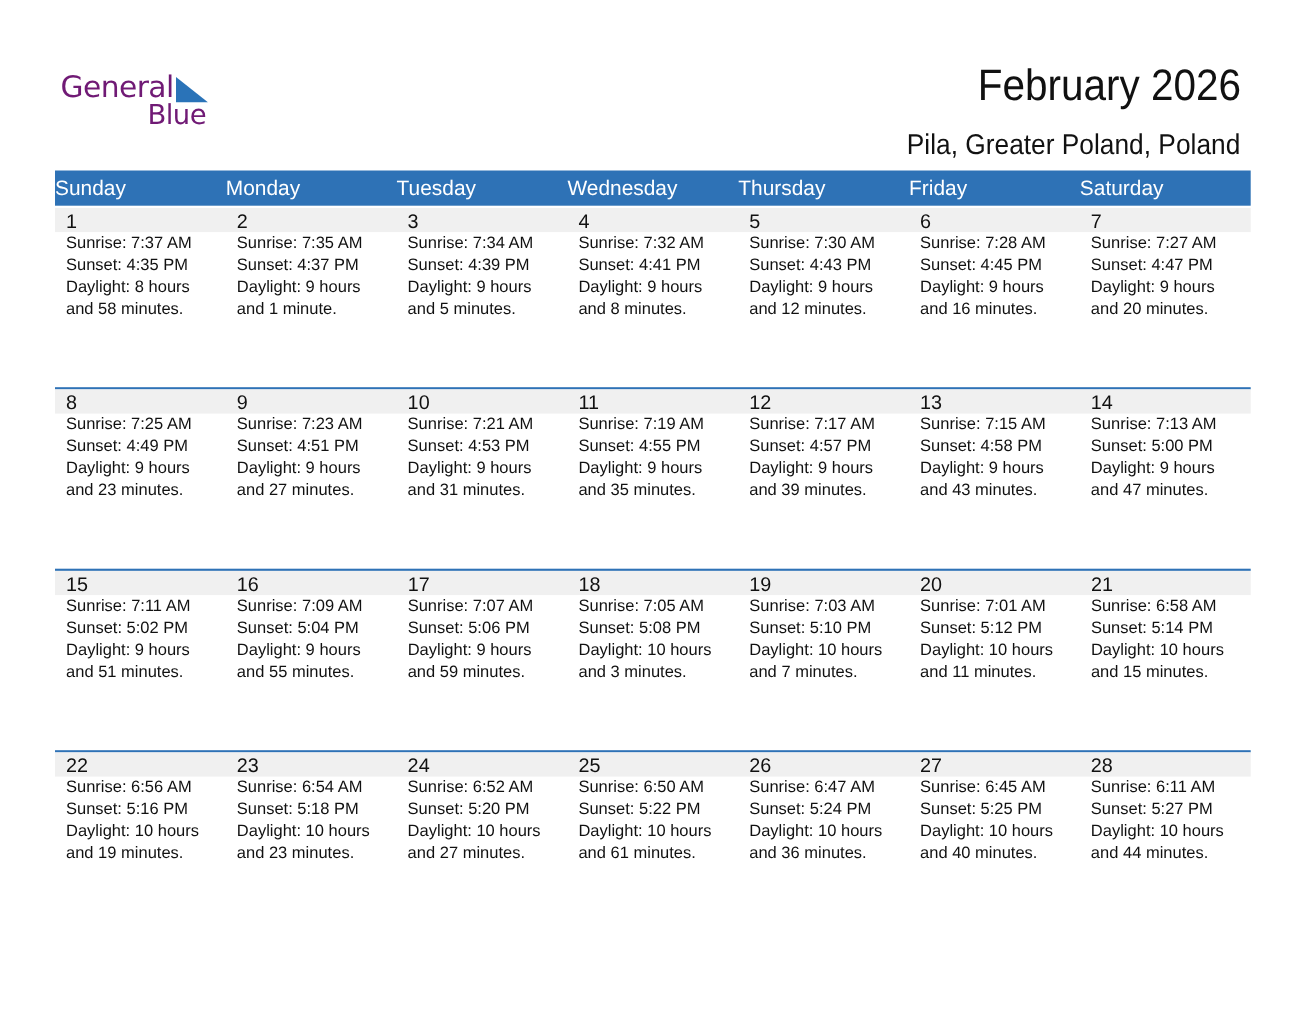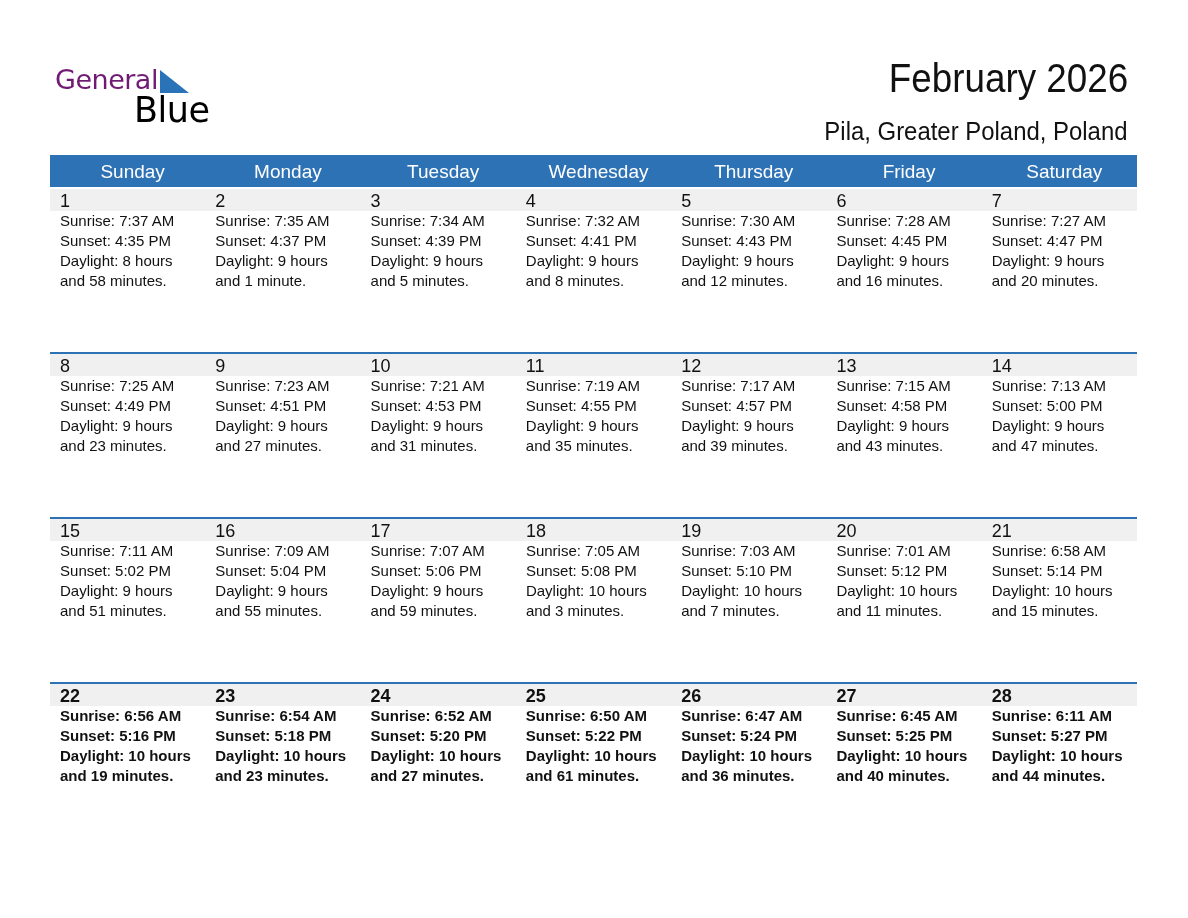--- a/index.html
+++ b/index.html
@@ -1,26 +1,26 @@
 <!DOCTYPE html>
 <html><head>
 <meta charset="utf-8">
 <style>
   html, body { margin:0; padding:0; background:#ffffff; }
   body { width:1188px; height:918px; position:relative; overflow:hidden;
          font-family:"Liberation Sans", "DejaVu Sans", sans-serif; color:#111; }
   .logo { position:absolute; left:55px; top:64px; width:150px; height:60px; }
   .logo .general { position:absolute; left:0; top:0; font-family:"DejaVu Sans", sans-serif; font-size:27px; color:#701a75; letter-spacing:-0.5px; }
-  .logo .blue { position:absolute; left:79px; top:26px; font-family:"DejaVu Sans", sans-serif; font-size:35px; color:#000000; letter-spacing:-0.5px; }
+  .logo .blue { position:absolute; left:79px; top:26px; font-family:"DejaVu Sans", sans-serif; font-size:25px; color:#701a75; letter-spacing:-0.5px; }
   .logo .tri { position:absolute; left:105px; top:6px; width:0; height:0;
                border-bottom:23px solid #2a73b8; border-right:29px solid transparent; }
   .title { position:absolute; right:60px; top:56px; font-size:40px; color:#111; transform:scaleX(0.92); transform-origin:right; }
   .subtitle { position:absolute; right:60px; top:116px; font-size:26px; color:#111; transform:scaleX(0.92); transform-origin:right; }
   .header { position:absolute; left:50px; top:155px; width:1087px; height:32px; background:#2e72b6; display:flex; }
-  .header .dh { width:155.3px; color:#fff; font-size:19px; line-height:34px; padding-left:10px; box-sizing:border-box;text-align:center; }
+  .header .dh { width:155.3px; color:#fff; font-size:19px; line-height:34px; box-sizing:border-box; }
   .week { position:absolute; left:50px; width:1087px; height:165px; }
   .week .topline { position:absolute; left:0; top:0; width:100%; height:2px; background:#2e72b6; }
   .week .datebar { position:absolute; left:0; top:2px; width:100%; height:22px; background:#f0f0f0; }
   .week .cells { position:absolute; left:0; top:0; width:100%; display:flex; }
   .cell { width:155.3px; padding-left:10px; box-sizing:border-box; }
   .cell .num { font-size:18px; height:24px; line-height:28px; color:#111; }
   .cell .line { font-size:15px; line-height:20px; height:20px; color:#111; white-space:nowrap; }
 </style>
 </head>
 <body>
@@ -205,21 +205,21 @@
           <div class="line">Sunrise: 6:58 AM</div>
           <div class="line">Sunset: 5:14 PM</div>
           <div class="line">Daylight: 10 hours</div>
           <div class="line">and 15 minutes.</div>
         </div>
       </div>
     </div>
     <div class="week" style="top: 682px;">
       <div class="topline"></div>
       <div class="datebar"></div>
-      <div class="cells" style="top: 0px; font-weight: bold;">
+      <div class="cells" style="top: 0px;">
         <div class="cell">
           <div class="num">22</div>
           <div class="line">Sunrise: 6:56 AM</div>
           <div class="line">Sunset: 5:16 PM</div>
           <div class="line">Daylight: 10 hours</div>
           <div class="line">and 19 minutes.</div>
         </div>
         <div class="cell">
           <div class="num">23</div>
           <div class="line">Sunrise: 6:54 AM</div>

